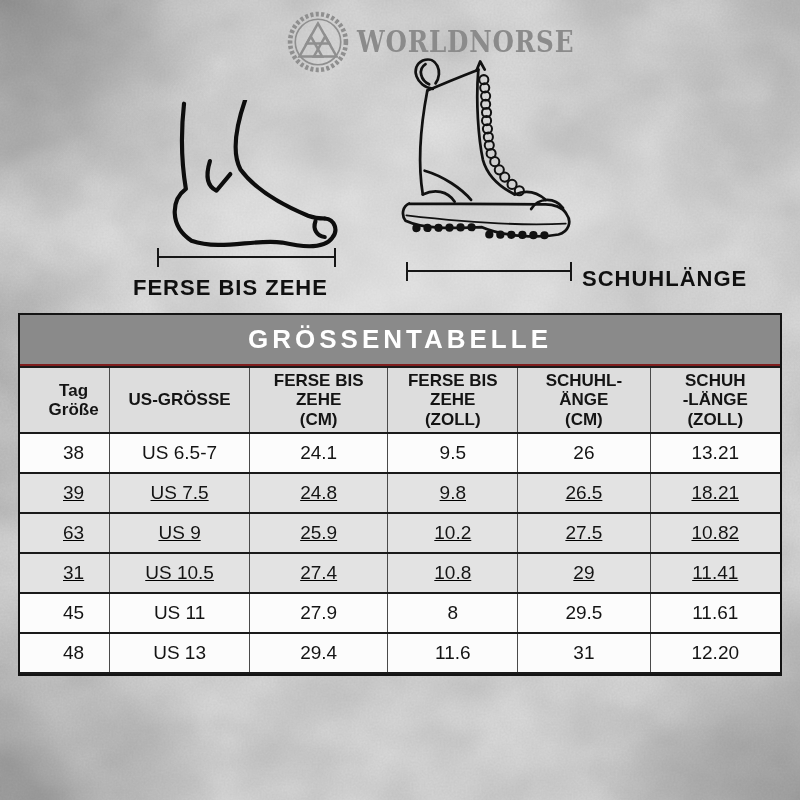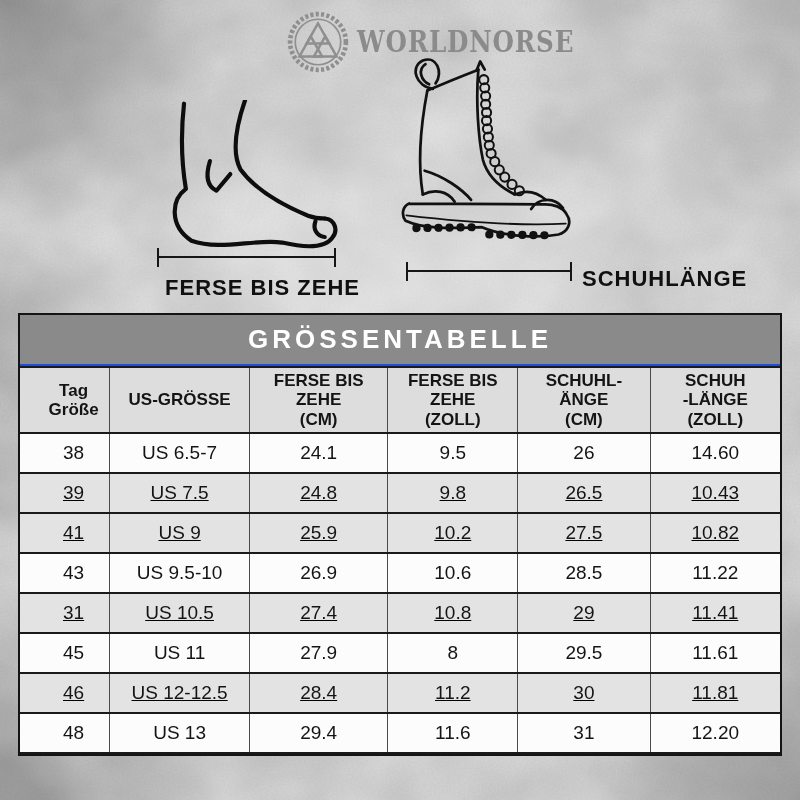--- a/index.html
+++ b/index.html
@@ -29,27 +29,27 @@
 
   .mline{position:absolute;height:0;border-top:2px solid #161616;}
   .mline::before,.mline::after{content:"";position:absolute;top:-10px;width:2px;height:19px;background:#161616;}
   .mline::before{left:0}
   .mline::after{right:0}
   .mline-foot{left:157px;top:256px;width:179px;}
   .mline-boot{left:406px;top:270px;width:166px;}
 
   .measure-label{position:absolute;font-weight:bold;font-size:22px;color:#101010;
     letter-spacing:1px;white-space:nowrap;text-align:right;}
-  .label-foot{left:133px;top:275px;width:227px;text-align:right;}
+  .label-foot{left:133px;top:275px;width:227px;text-align:left;}
   .label-boot{left:582px;top:266px;}
 
   
   .sheet{position:absolute;left:18px;top:313px;width:764px;border:2px solid #141414;
     box-sizing:border-box;background:#fcfcfc;}
-  .title-bar{height:49px;background:#8a8a8a;border-bottom:2px solid #1d4ed8;
+  .title-bar{height:49px;background:#8a8a8a;border-bottom:2px solid #7f1d1d;
     display:flex;align-items:center;justify-content:center;}
   .title-bar span{color:#ffffff;font-weight:bold;font-size:26px;letter-spacing:4px;}
   table{width:100%;border-collapse:collapse;table-layout:fixed;}
   th,td{text-align:center;vertical-align:middle;color:#141414;
     border-left:1px solid #4a4a4a;border-right:1px solid #4a4a4a;
     border-top:2px solid #1a1a1a;border-bottom:2px solid #1a1a1a;}
   th:first-child,td:first-child{border-left:none;padding-left:19px;}
   th:last-child,td:last-child{border-right:none;}
   thead th{height:62px;background:#dddddd;font-size:17px;font-weight:bold;line-height:1.12;}
   tbody td{height:36px;font-size:19px;font-weight:normal;}
@@ -168,70 +168,54 @@
             <th>SCHUH<br>-LÄNGE<br>(ZOLL)</th>
           </tr>
         </thead>
         <tbody>
           <tr class="plain">
             <td>38</td>
             <td>US 6.5-7</td>
             <td>24.1</td>
             <td>9.5</td>
             <td>26</td>
-            <td>14.60</td>
+            <td>13.21</td>
           </tr>
           <tr class="shade">
             <td>39</td>
             <td>US 7.5</td>
             <td>24.8</td>
             <td>9.8</td>
             <td>26.5</td>
-            <td>10.43</td>
+            <td>18.21</td>
           </tr>
           <tr class="shade">
-            <td>41</td>
+            <td>63</td>
             <td>US 9</td>
             <td>25.9</td>
             <td>10.2</td>
             <td>27.5</td>
             <td>10.82</td>
-          </tr>
-          <tr class="plain">
-            <td>43</td>
-            <td>US 9.5-10</td>
-            <td>26.9</td>
-            <td>10.6</td>
-            <td>28.5</td>
-            <td>11.22</td>
           </tr>
           <tr class="shade">
             <td>31</td>
             <td>US 10.5</td>
             <td>27.4</td>
             <td>10.8</td>
             <td>29</td>
             <td>11.41</td>
           </tr>
           <tr class="plain">
             <td>45</td>
             <td>US 11</td>
             <td>27.9</td>
             <td>8</td>
             <td>29.5</td>
             <td>11.61</td>
           </tr>
-          <tr class="shade">
-            <td>46</td>
-            <td>US 12-12.5</td>
-            <td>28.4</td>
-            <td>11.2</td>
-            <td>30</td>
-            <td>11.81</td>
-          </tr>
           <tr class="plain">
             <td>48</td>
             <td>US 13</td>
             <td>29.4</td>
             <td>11.6</td>
             <td>31</td>
             <td>12.20</td>
           </tr>
         </tbody>
       </table>

